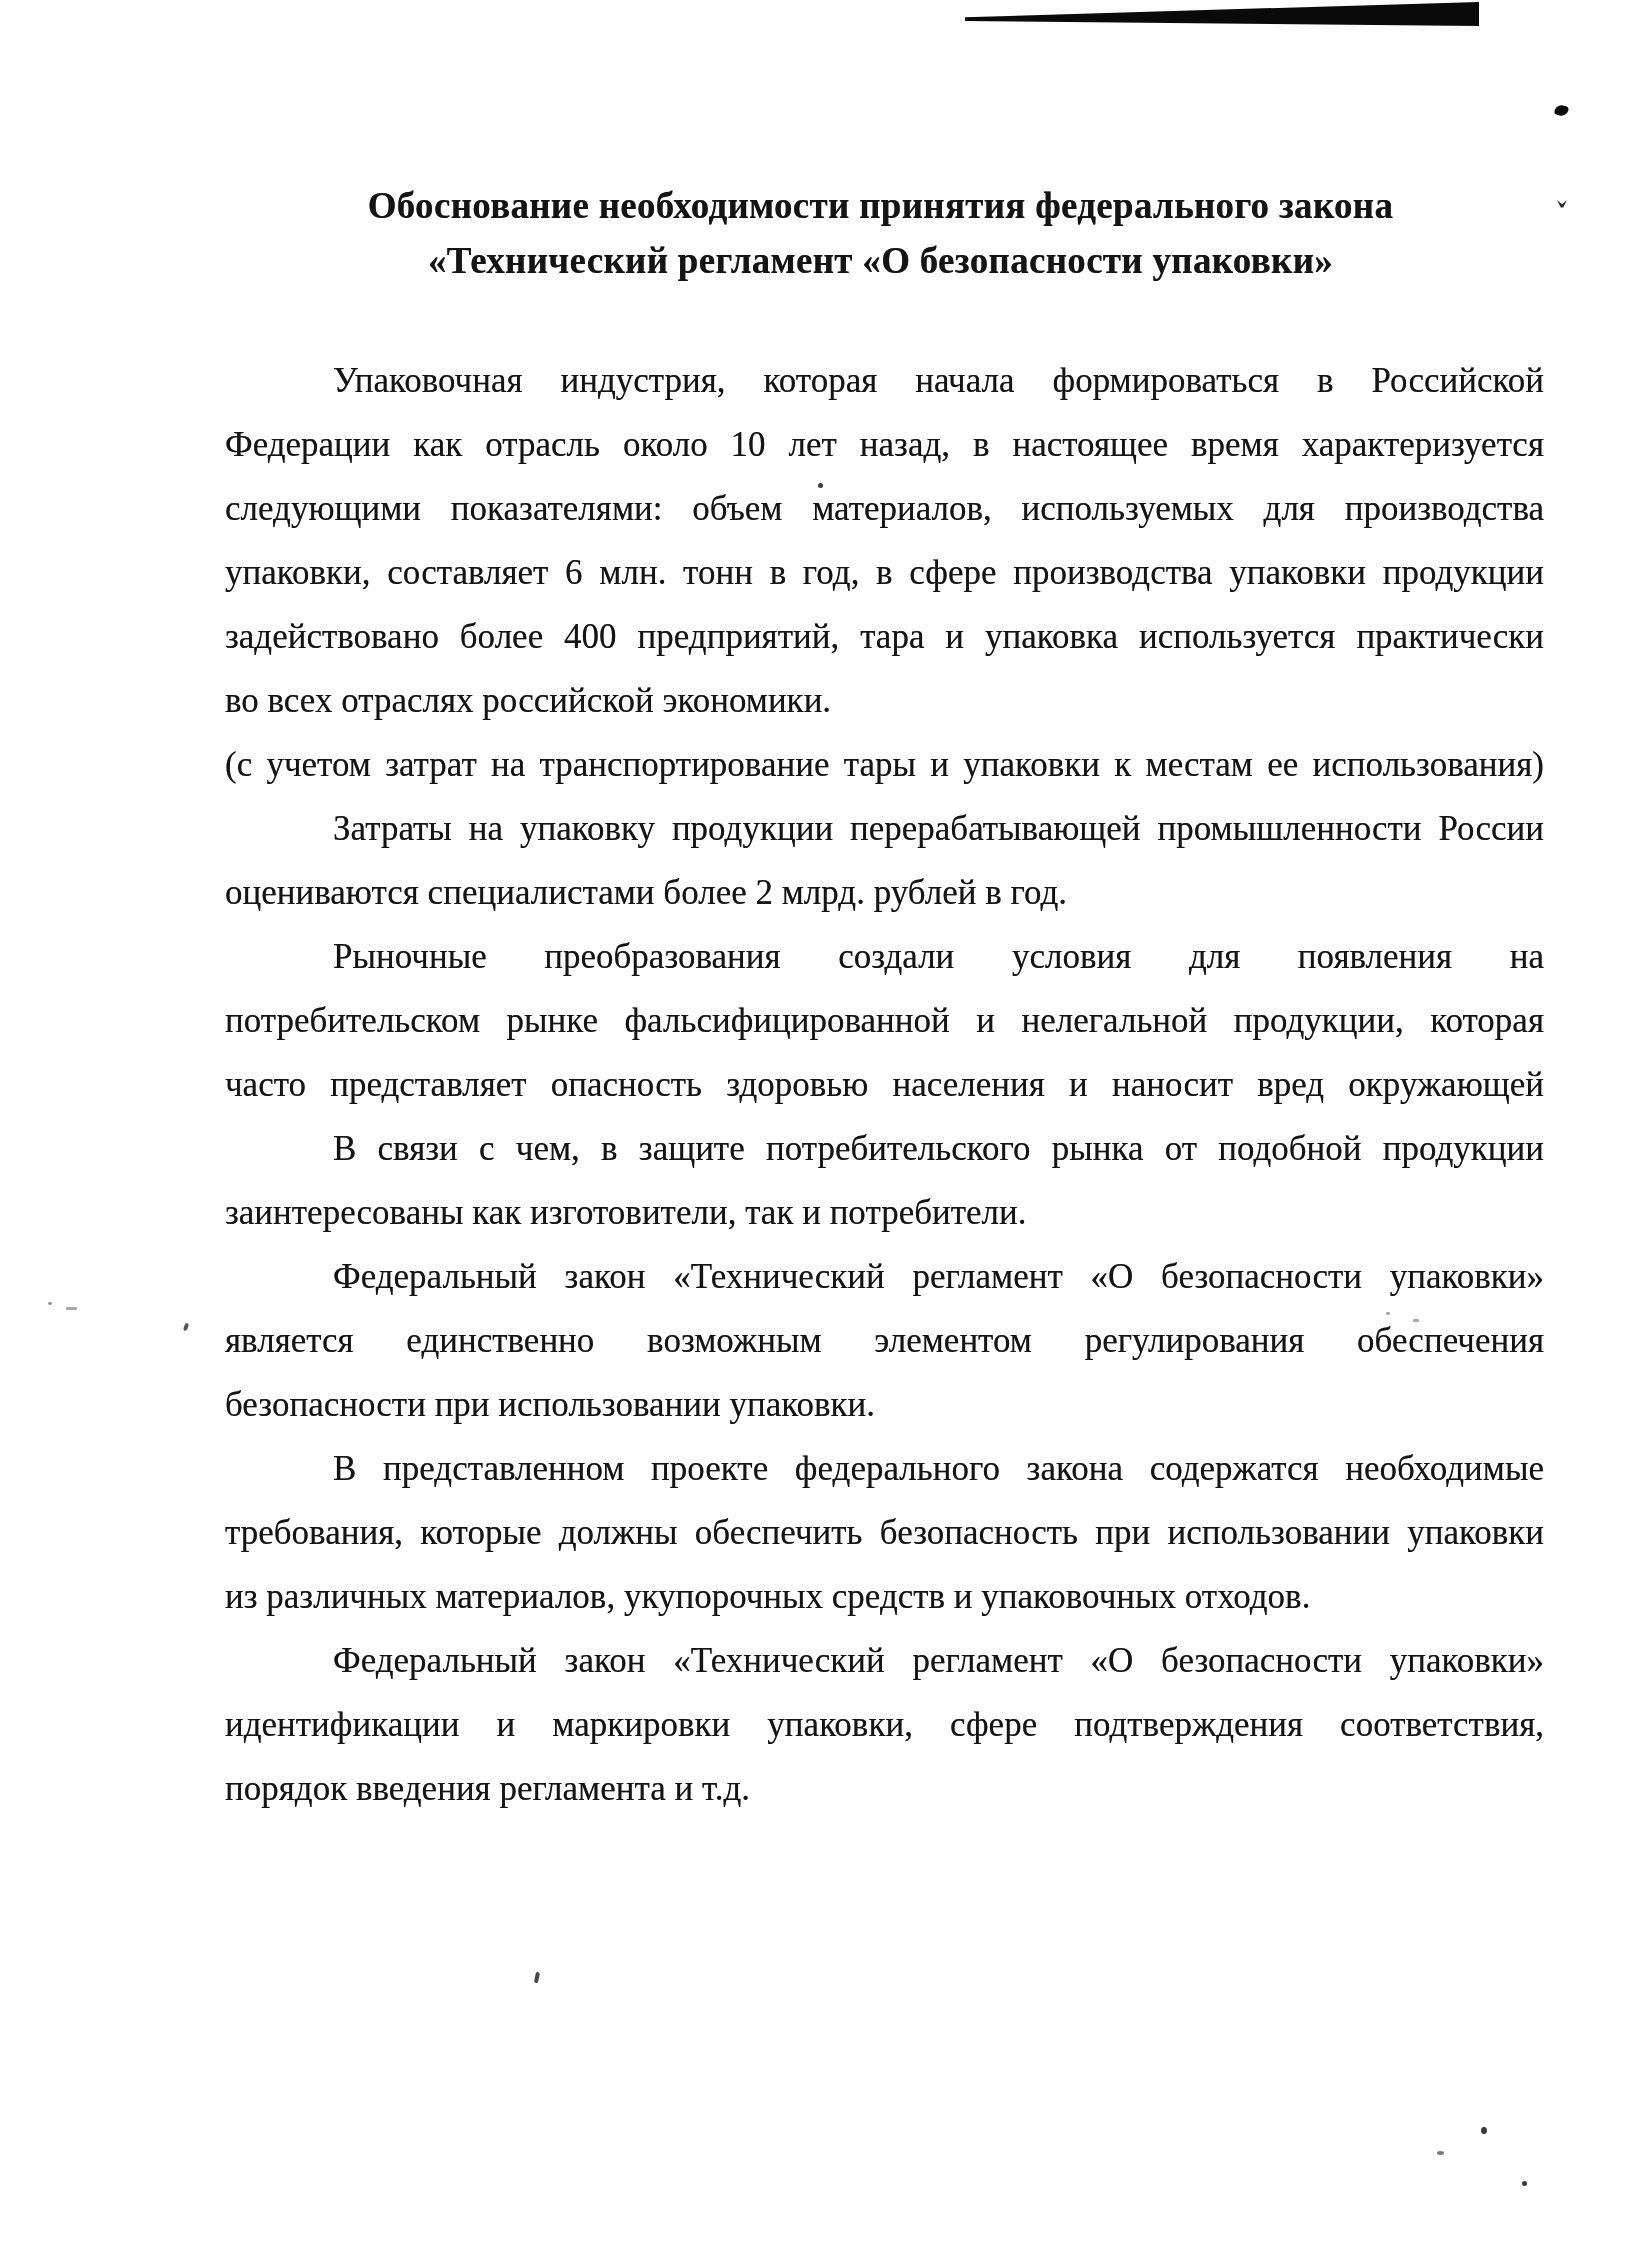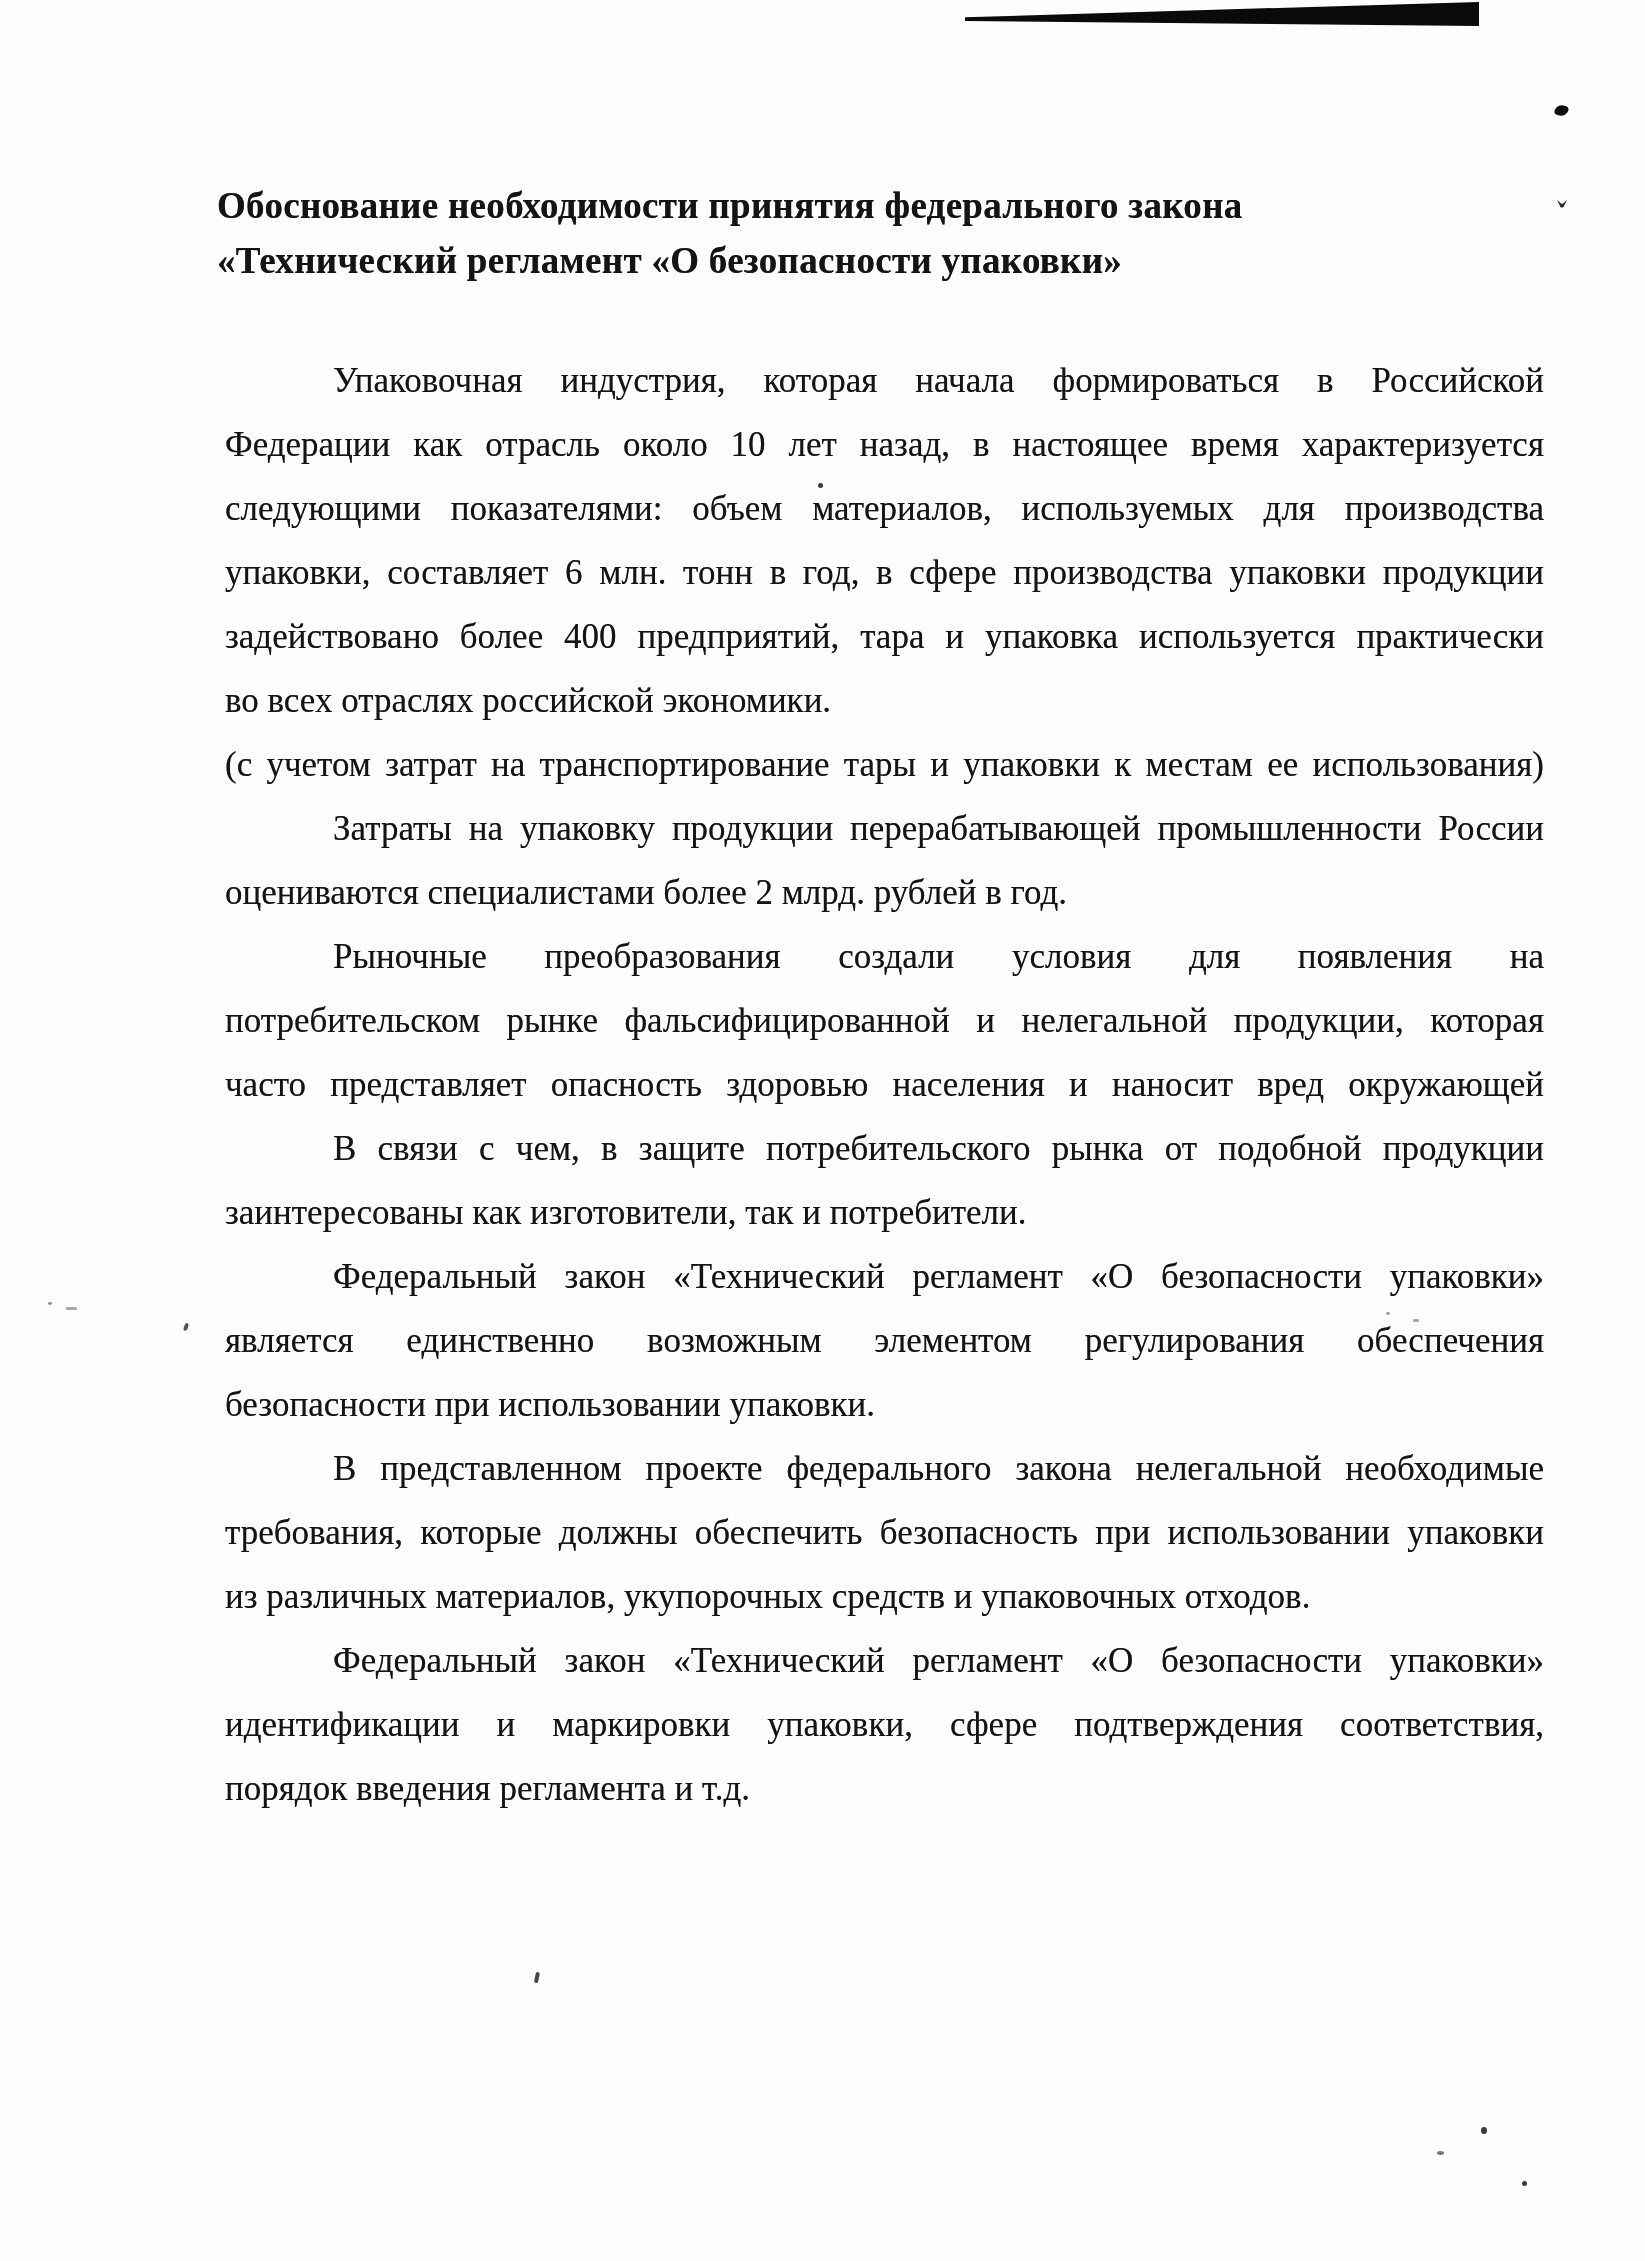--- a/index.html
+++ b/index.html
@@ -15,21 +15,21 @@
     font-family: "Liberation Serif", "DejaVu Serif", serif;
     color: #141414;
   }
   .content {
     position: absolute;
     left: 217px;
     top: 178px;
     width: 1327px;
   }
   .title-line {
-    text-align: left;
+    text-align: center;
     font-weight: bold;
     font-size: 37px;
     line-height: 55px;
     letter-spacing: 0.3px;
     text-shadow: 0 0 0.6px rgba(0,0,0,0.6);
   }
   .document-body {
     margin-top: 61px;
     margin-left: 8px;
   }
@@ -155,21 +155,21 @@
       <div>
         <div class="para-line justified firstline">В связи с чем, в защите потребительского рынка от подобной продукции</div>
         <div class="para-line lastline">заинтересованы как изготовители, так и потребители.</div>
       </div>
       <div>
         <div class="para-line justified firstline">Федеральный закон «Технический регламент «О безопасности упаковки»</div>
         <div class="para-line justified">является единственно возможным элементом регулирования обеспечения</div>
         <div class="para-line lastline">безопасности при использовании упаковки.</div>
       </div>
       <div>
-        <div class="para-line justified firstline">В представленном проекте федерального закона нелегальной необходимые</div>
+        <div class="para-line justified firstline">В представленном проекте федерального закона содержатся необходимые</div>
         <div class="para-line justified">требования, которые должны обеспечить безопасность при использовании упаковки</div>
         <div class="para-line lastline">из различных материалов, укупорочных средств и упаковочных отходов.</div>
       </div>
       <div>
         <div class="para-line justified firstline">Федеральный закон «Технический регламент «О безопасности упаковки»</div>
         <div class="para-line justified">идентификации и маркировки упаковки, сфере подтверждения соответствия,</div>
         <div class="para-line lastline">порядок введения регламента и т.д.</div>
       </div>
     </div>
 </div>

